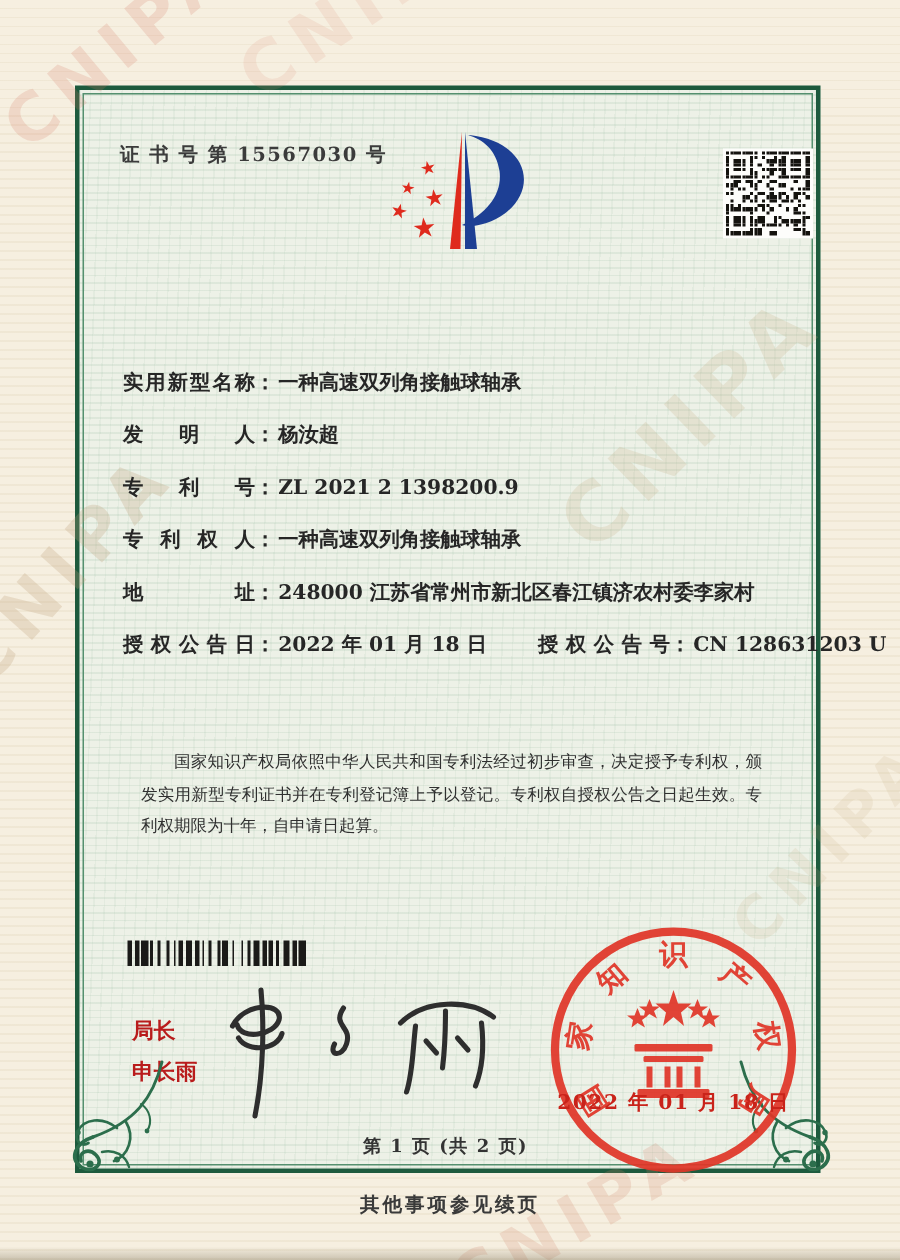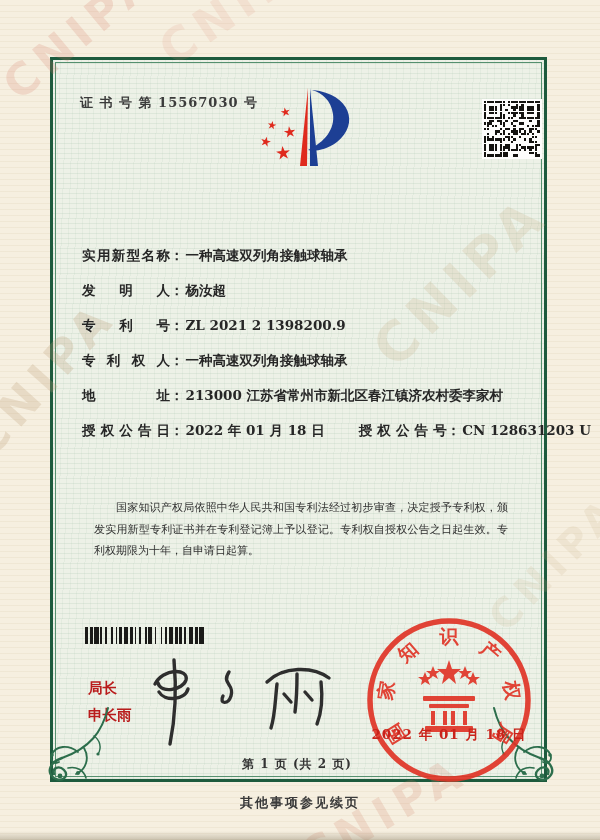--- a/index.html
+++ b/index.html
@@ -391,21 +391,21 @@
     <div class="frow">
       <span class="flabel">发明人</span><span class="fcolon">：</span><span class="fvalue">杨汝超</span>
     </div>
     <div class="frow">
       <span class="flabel">专利号</span><span class="fcolon">：</span><span class="fvalue">ZL 2021 2 1398200.9</span>
     </div>
     <div class="frow">
       <span class="flabel">专利权人</span><span class="fcolon">：</span><span class="fvalue">一种高速双列角接触球轴承</span>
     </div>
     <div class="frow">
-      <span class="flabel">地址</span><span class="fcolon">：</span><span class="fvalue">213000 江苏省常州市新北区春江镇济农村委李家村</span>
+      <span class="flabel">地址</span><span class="fcolon">：</span><span class="fvalue">248000 江苏省常州市新北区春江镇济农村委李家村</span>
     </div>
     <div class="frow">
       <span class="flabel">授权公告日</span><span class="fcolon">：</span><span class="fvalue">2022 年 01 月 18 日</span><span class="flabel2">授权公告号</span><span class="fcolon">：</span><span class="fvalue">CN 128631203 U</span>
     </div>
   </div>
 
   <div class="paras">
     <p>国家知识产权局依照中华人民共和国专利法经过初步审查，决定授予专利权，颁发实用新型专利证书并在专利登记簿上予以登记。专利权自授权公告之日起生效。专利权期限为十年，自申请日起算。</p>
   </div>
 

